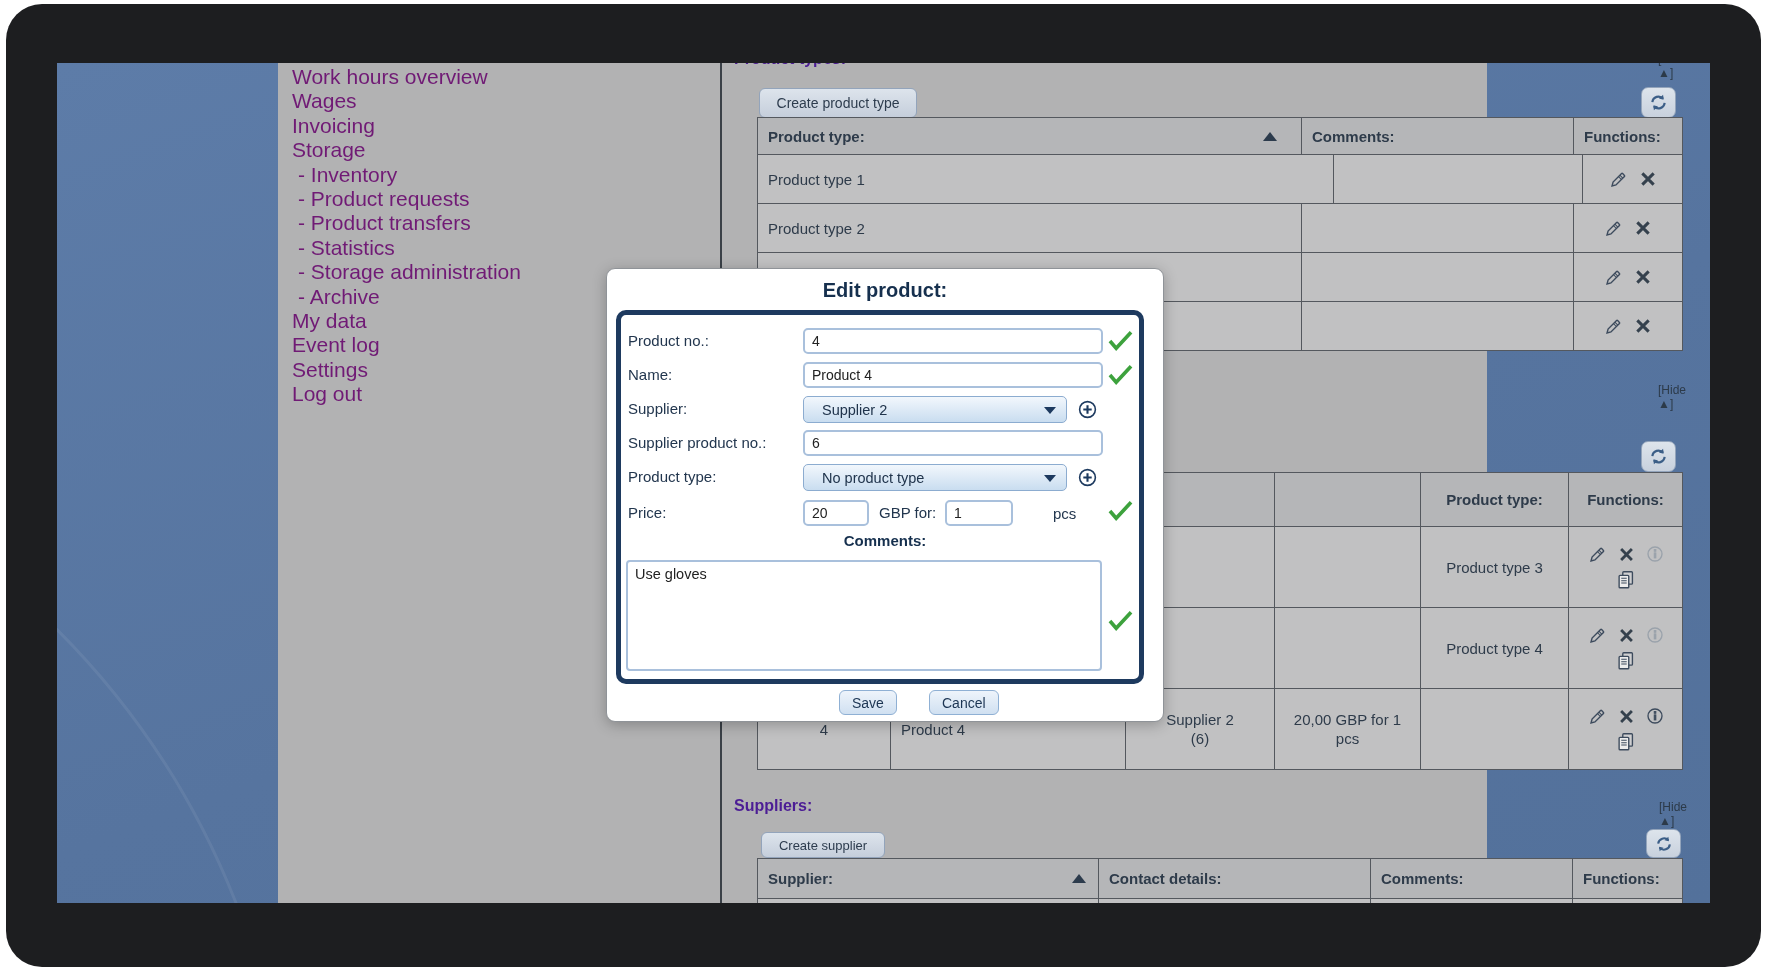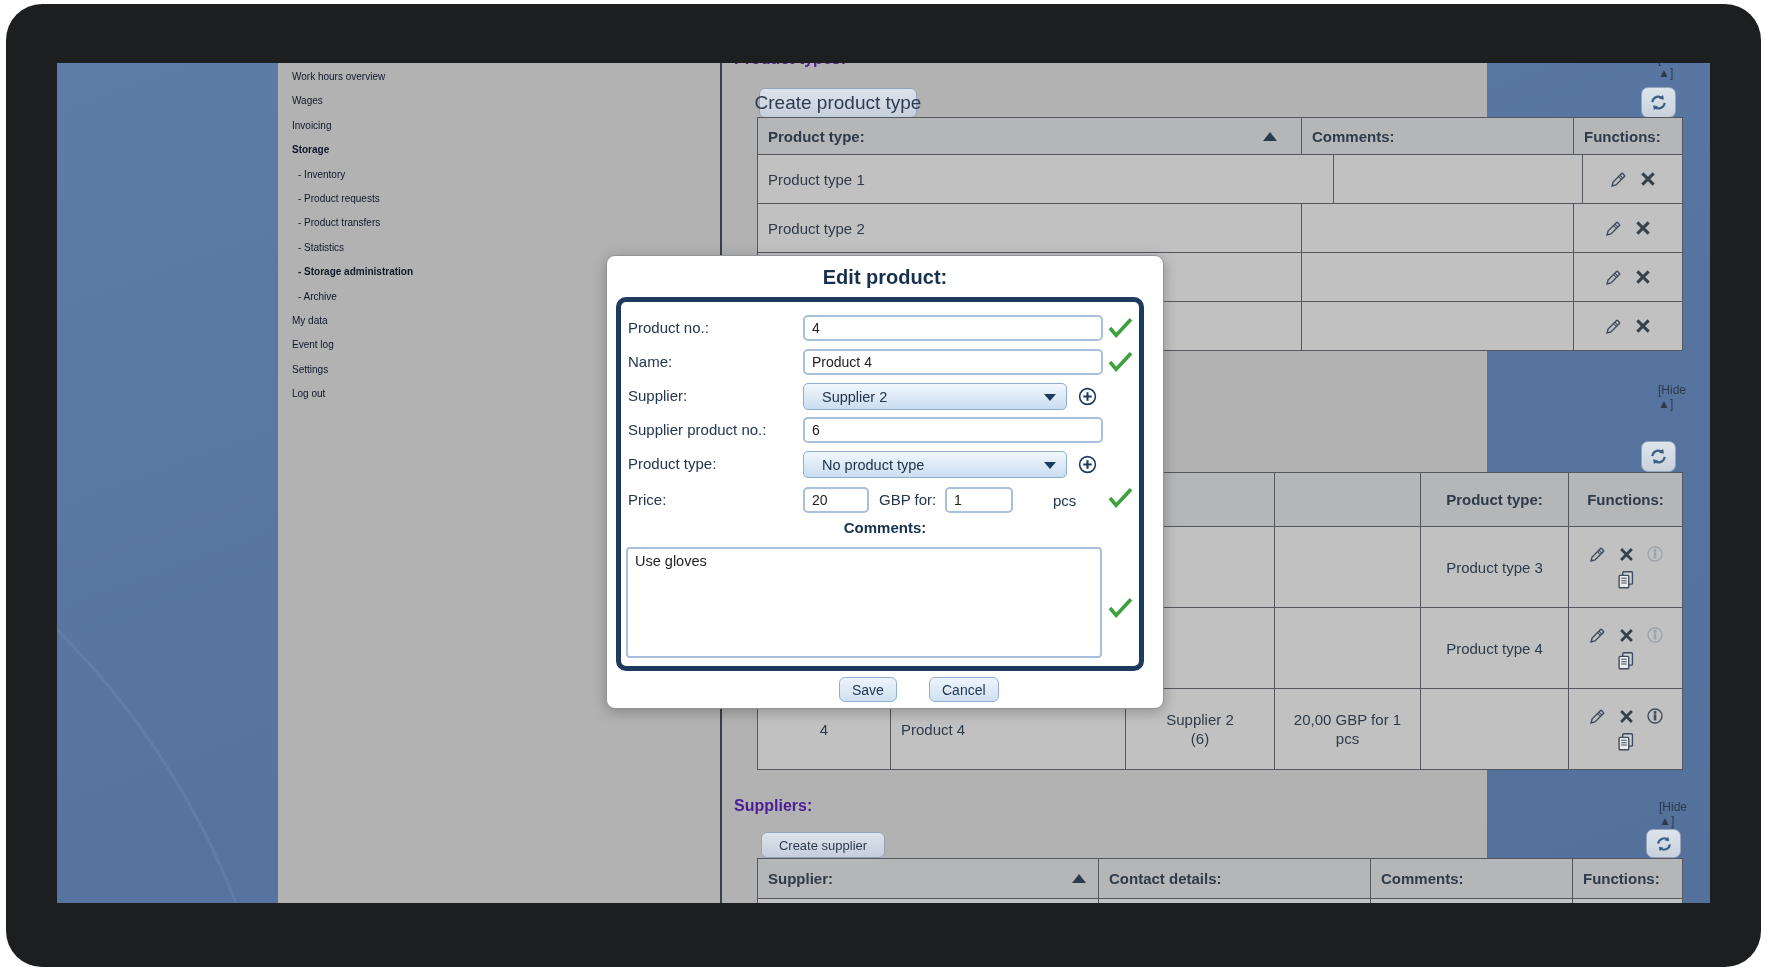--- a/index.html
+++ b/index.html
@@ -10,51 +10,51 @@
           background:linear-gradient(160deg,#5d7ca8 0%,#56749f 55%,#53719b 100%);}
   .decor-curve1{position:absolute;width:1400px;height:1400px;border-radius:50%;
                 border:3px solid rgba(255,255,255,0.08);left:640px;top:-330px;}
   .decor-curve2{position:absolute;width:1600px;height:1600px;border-radius:50%;
                 border:3px solid rgba(255,255,255,0.07);left:-1370px;top:330px;}
   .page{position:absolute;left:221px;top:0;width:1209px;height:840px;background:#b2b2b3;}
   .divider{position:absolute;left:442px;top:0;width:2px;height:840px;background:#3a4047;}
 
   
   .sidebar{position:absolute;left:14px;top:2px;width:200px;}
-  .side-item{height:24.4px;line-height:24.4px;font-size:10px;color:#0f172a;cursor:pointer;white-space:nowrap;}
-  .side-item.bold{font-weight:bold;}
+  .side-item{height:24.4px;line-height:24.4px;font-size:21px;color:#701a75;cursor:pointer;white-space:nowrap;}
+  .side-item.bold{font-weight:normal;}
   .side-item.sub{padding-left:6px;}
 
   
   .sec-heading{position:absolute;font-size:16px;font-weight:bold;color:#4c1d95;}
   .hide-link{position:absolute;font-size:12px;color:#2c3a49;cursor:pointer;}
   .btn{position:absolute;display:flex;align-items:center;justify-content:center;
        background:linear-gradient(#dde4ec,#c5cedb);border:1px solid #93a4bb;border-radius:6px;
-       font-size:19px;color:#2d3c4e;cursor:pointer;white-space:nowrap;}
+       font-size:14px;color:#2d3c4e;cursor:pointer;white-space:nowrap;}
   .refresh-btn{position:absolute;width:33px;height:29px;display:flex;align-items:center;justify-content:center;
        background:linear-gradient(#dde4ec,#c8d1dd);border:1px solid #93a4bb;border-radius:7px;cursor:pointer;}
 
   
   .tbl{position:absolute;border:1px solid #54585e;background:#c1c1c2;}
   .tr{display:flex;border-bottom:1px solid #54585e;}
   .tr:last-child{border-bottom:none;}
   .th,.td{border-right:1px solid #54585e;box-sizing:border-box;display:flex;align-items:center;
           font-size:15px;color:#2e3b4a;overflow:hidden;}
   .th:last-child,.td:last-child{border-right:none;}
   .th{background:#b5b6b8;font-weight:bold;}
   .left{justify-content:flex-start;padding-left:10px;}
   .center{justify-content:center;text-align:center;}
   .sort-asc{width:0;height:0;border-left:7px solid transparent;border-right:7px solid transparent;
             border-bottom:9px solid #2c3b4c;margin-left:auto;}
   .fn-stack{display:flex;flex-direction:column;align-items:center;justify-content:center;gap:4px;width:100%;}
   .fn-row{display:flex;align-items:center;justify-content:center;gap:9px;}
   .two-line{display:flex;flex-direction:column;align-items:center;justify-content:center;width:100%;line-height:19px;}
 
   
-  .modal{position:absolute;left:549px;top:192px;width:556px;height:452px;background:#ffffff;
+  .modal{position:absolute;left:549px;top:205px;width:556px;height:452px;background:#ffffff;
          border:1px solid #8f9398;border-radius:9px;box-shadow:0 3px 14px rgba(0,0,0,0.25);z-index:50;}
   .m-title{position:absolute;left:0;top:10px;width:100%;text-align:center;font-size:20px;font-weight:bold;color:#16304e;}
   .m-fieldset{position:absolute;left:9px;top:41px;width:528px;height:374px;box-sizing:border-box;
               border:5px solid #1e3a5f;border-radius:10px;background:#fff;}
   .m-label{position:absolute;font-size:15px;color:#22364e;white-space:nowrap;}
   .m-input{position:absolute;box-sizing:border-box;height:26px;border:2px solid #a9c0dc;border-radius:5px;
            font-size:14px;color:#222;padding:0 7px;background:#fff;font-family:"Liberation Sans",sans-serif;outline:none;}
   .m-select{position:absolute;box-sizing:border-box;height:27px;border:1px solid #8cacd0;border-radius:5px;
             background:linear-gradient(#f2f7fc,#c9ddf0);display:flex;align-items:center;
             font-size:14.5px;color:#20344c;padding-left:18px;cursor:pointer;}

